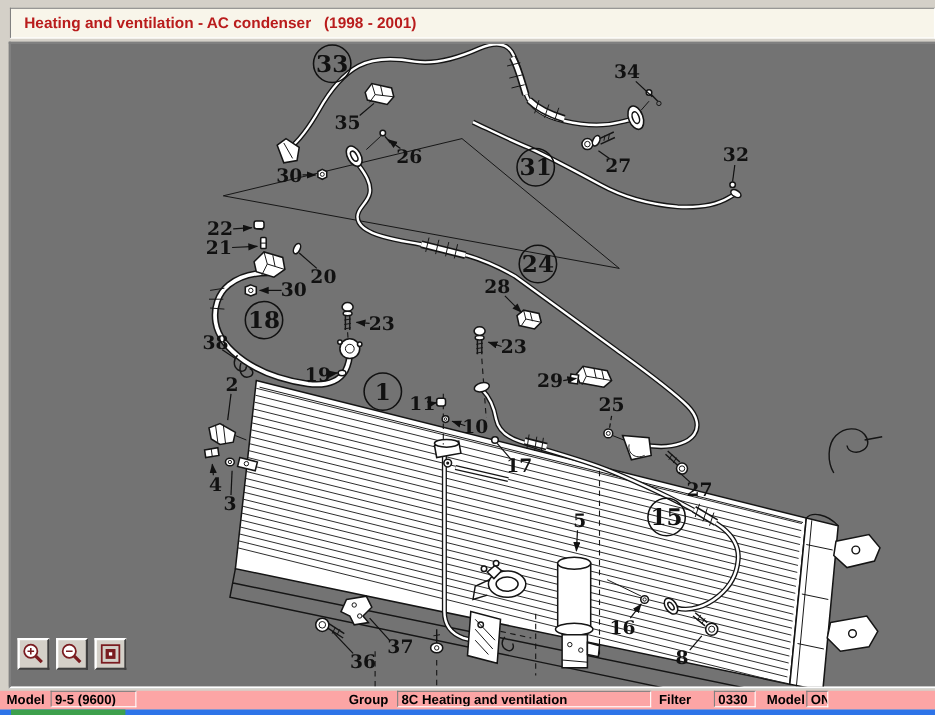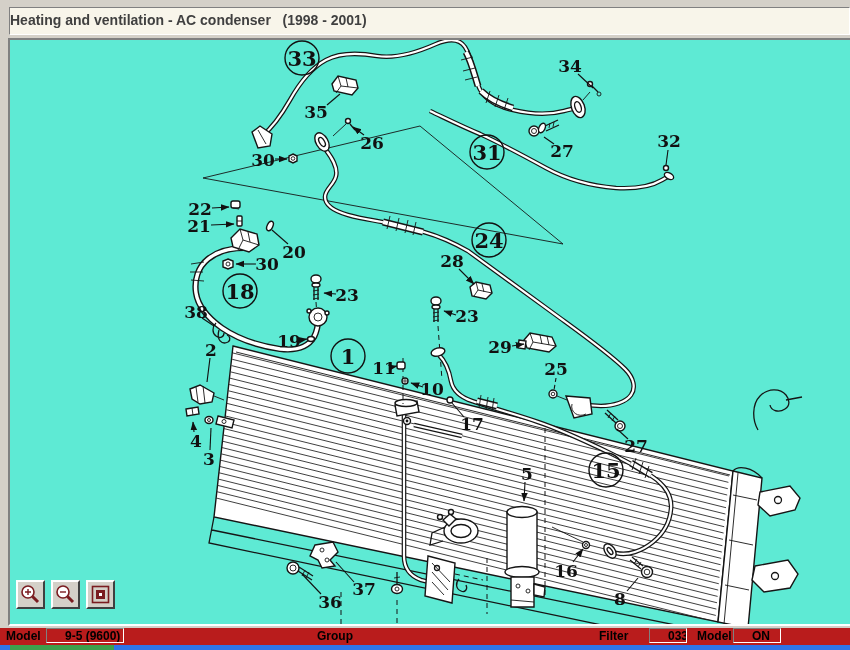--- a/index.html
+++ b/index.html
@@ -1,36 +1,36 @@
 <!DOCTYPE html>
 <html><head>
 <meta charset="utf-8">
 <style>
   html,body{margin:0;padding:0;}
   .app{position:relative;width:850px;height:650px;background:#d4d0c8;
        font-family:"Liberation Sans",sans-serif;overflow:hidden;}
   .titlefield{position:absolute;left:9px;top:7px;right:0;height:26px;
       background:#f8f5ea;border-top:1px solid #808080;border-left:1px solid #808080;
       border-bottom:1px solid #fff;border-right:1px solid #fff;
-      font-size:14px;font-weight:bold;color:#404040;line-height:25px;
+      font-size:14px;font-weight:bold;color:#b91c1c;line-height:25px;padding-left:12px;
       white-space:pre;}
   .panel{position:absolute;left:8px;top:38px;width:842px;height:588px;
-      background:#5eead4;border-top:2px solid #808080;border-left:2px solid #808080;
+      background:#737373;border-top:2px solid #808080;border-left:2px solid #808080;
       border-bottom:2px solid #fff;box-sizing:border-box;}
   .panel svg{position:absolute;left:0;top:0;}
   .btnrow{position:absolute;left:16px;top:580px;display:flex;gap:6px;}
   .zbtn{width:29px;height:29px;background:#d4d0c8;
       border-top:2px solid #fff;border-left:2px solid #fff;
       border-bottom:2px solid #404040;border-right:2px solid #404040;
       box-sizing:border-box;display:flex;align-items:center;justify-content:center;
       padding:0;cursor:pointer;}
   .statusbar{position:absolute;left:0;top:628px;width:850px;height:17px;
-      background:#b91c1c;font-size:12px;font-weight:bold;color:#000;}
+      background:#fca5a5;font-size:12px;font-weight:bold;color:#000;}
   .sl{position:absolute;top:1px;}
-  .sf{position:absolute;top:0;height:15px;line-height:15px;padding-left:18px;
+  .sf{position:absolute;top:0;height:15px;line-height:15px;padding-left:3px;
       border-top:1px solid #808080;border-left:1px solid #808080;
       border-bottom:1px solid #fff;border-right:1px solid #fff;
       box-sizing:border-box;overflow:hidden;white-space:nowrap;}
   .bottomstrip{position:absolute;left:0;top:645px;width:850px;height:5px;}
   .blue{position:absolute;left:0;top:0;width:850px;height:5px;}
   .green{position:absolute;left:10px;top:0;width:104px;height:5px;}
   
   .ln{fill:none;stroke:#151515;stroke-width:1.3;}
   .thin{fill:none;stroke:#151515;stroke-width:0.9;}
   .dash{fill:none;stroke:#151515;stroke-width:1;stroke-dasharray:5 4;}
@@ -442,24 +442,25 @@
         <rect x="7" y="7" width="9" height="9" fill="#7a1c20"></rect>
         <rect x="10" y="10" width="3" height="3" fill="#fff"></rect>
       </svg>
     </button>
   </div>
 
   <div class="statusbar">
     <span class="sl" style="left:6px">Model</span>
     <span class="sf" style="left:46px;width:78px">9-5 (9600)</span>
     <span class="sl" style="left:317px">Group</span>
+    <span class="sf" style="left:361px;width:231px">8C Heating and ventilation</span>
     <span class="sl" style="left:599px">Filter</span>
     <span class="sf" style="left:649px;width:38px">0330</span>
     <span class="sl" style="left:697px">Model</span>
-    <span class="sf" style="left:733px;width:48px">ON</span>
+    <span class="sf" style="left:733px;width:20px">ON</span>
   </div>
 
   <div class="bottomstrip">
     <div class="blue" style="background: rgb(46, 116, 232);"></div>
     <div class="green" style="background: rgb(61, 160, 76);"></div>
   </div>
 
 </div>
 
 </body></html>

